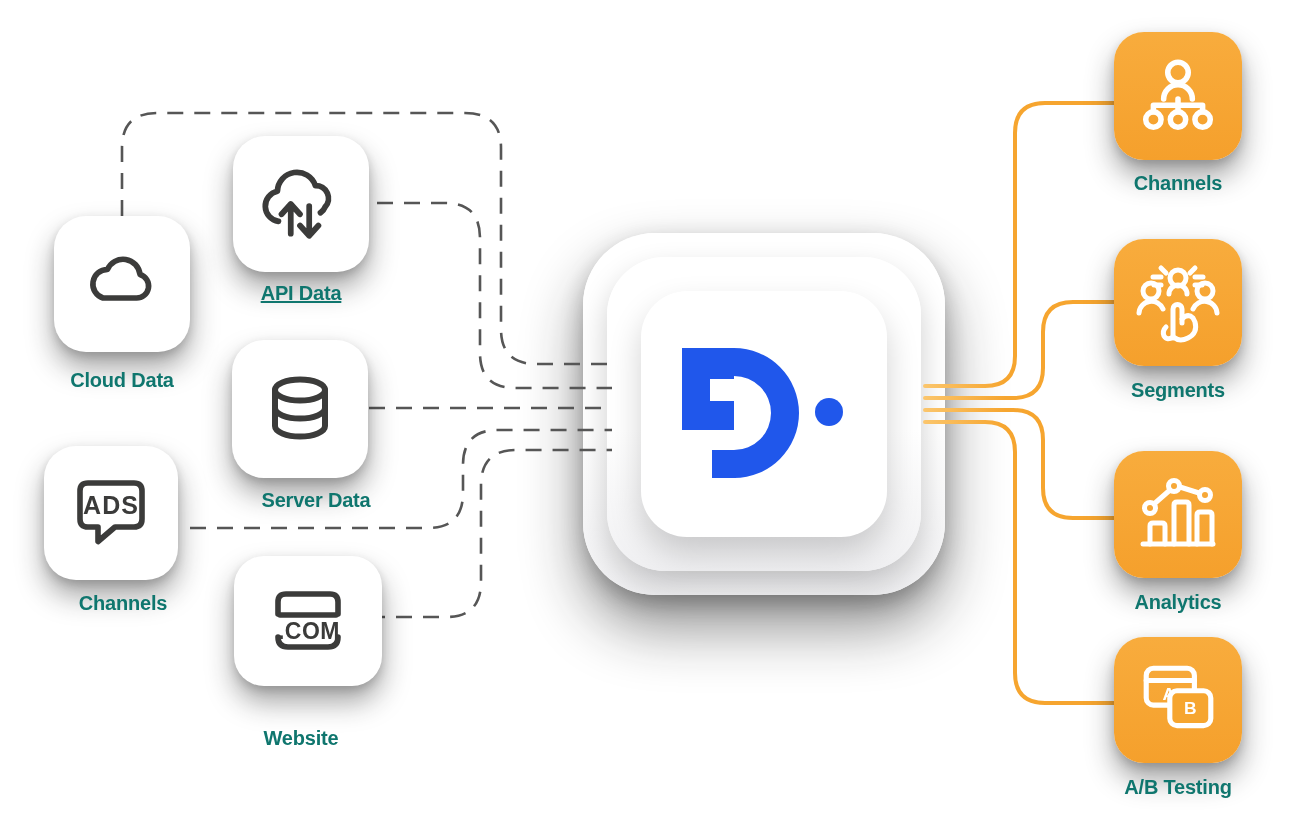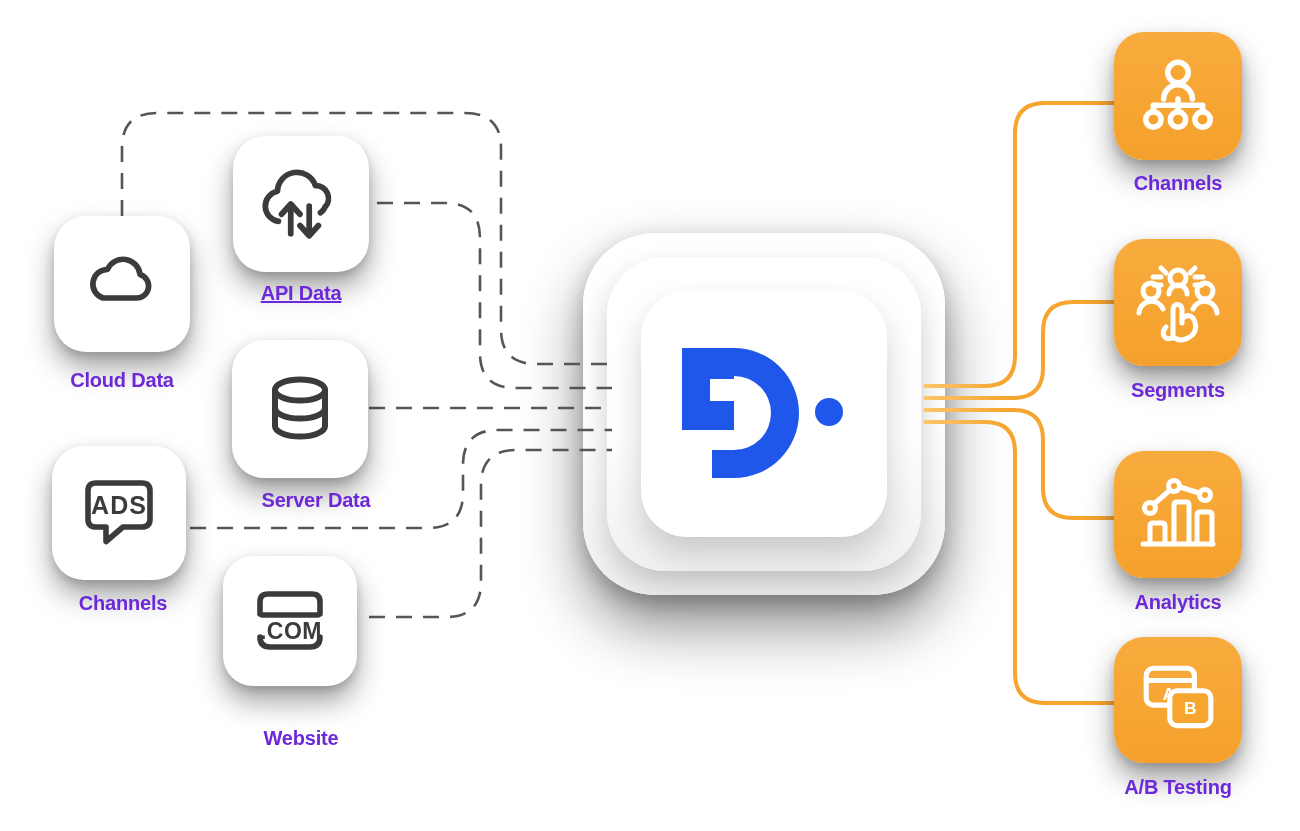--- a/index.html
+++ b/index.html
@@ -15,21 +15,21 @@
     display:flex;align-items:center;justify-content:center;
     z-index:3;
   }
   .tile.orange{
     background:linear-gradient(180deg,#F8AC3D,#F5A02C);
     border-radius:30px;
     box-shadow:0 16px 28px rgba(30,30,30,.42), 0 4px 10px rgba(0,0,0,.16);
   }
   .tile-label{
     position:absolute;text-align:center;z-index:3;
-    font-size:20px;font-weight:700;color:#6d28d9;letter-spacing:-0.2px;
+    font-size:20px;font-weight:700;color:#0f766e;letter-spacing:-0.2px;
     line-height:22px;
   }
   
   .hub1{
     position:absolute;left:583px;top:233px;width:362px;height:362px;border-radius:72px;
     background:linear-gradient(180deg,#ffffff 55%,#f1f1f3);
     box-shadow:0 32px 60px rgba(22,22,22,.48), 0 8px 22px rgba(0,0,0,.22);
     z-index:1;
   }
   .hub2{
@@ -110,29 +110,29 @@
 
 <div class="tile" style="left:232px;top:340px;width:136px;height:138px;">
   <svg width="80" height="80" viewBox="0 0 80 80" fill="none" stroke="#3B3B3A" stroke-width="6" stroke-linecap="round" stroke-linejoin="round">
     <ellipse cx="40" cy="21" rx="25" ry="10.5"></ellipse>
     <path d="M15,21 V57 A25,10.5 0 0 0 65,57 V21"></path>
     <path d="M15,39 A25,10.5 0 0 0 65,39"></path>
   </svg>
 </div>
 <div class="tile-label" style="left:248px;top:489px;width:136px;">Server Data</div>
 
-<div class="tile" style="left:52px;top:446px;width:134px;height:134px;">
+<div class="tile" style="left:44px;top:446px;width:134px;height:134px;">
   <svg width="80" height="80" viewBox="0 0 80 80" fill="none" stroke="#3B3B3A" stroke-width="5.6" stroke-linecap="round" stroke-linejoin="round">
     <path d="M17,10 H63 Q71,10 71,18 V46 Q71,54 63,54 H44 L27,68.5 V54 H17 Q9,54 9,46 V18 Q9,10 17,10 Z"></path>
     <text class="icon-txt" x="40" y="41" text-anchor="middle" font-size="25" letter-spacing="1" fill="#3B3B3A" stroke="none">ADS</text>
   </svg>
 </div>
 <div class="tile-label" style="left:56px;top:592px;width:134px;">Channels</div>
 
-<div class="tile" style="left:223px;top:556px;width:134px;height:130px;border-radius:30px;">
+<div class="tile" style="left:234px;top:556px;width:148px;height:130px;border-radius:30px;">
   <svg width="80" height="80" viewBox="0 0 80 80" fill="none" stroke="#3B3B3A" stroke-width="5.6" stroke-linecap="round" stroke-linejoin="round">
     <path d="M10,33 V21 Q10,13 18,13 H62 Q70,13 70,21 V33"></path>
     <path d="M12,34 H68"></path>
     <text class="icon-txt" x="41" y="58" text-anchor="middle" font-size="23" letter-spacing="0.5" fill="#3B3B3A" stroke="none">.COM</text>
     <path d="M10,56 Q10,66 20,66 H60 Q70,66 70,56"></path>
   </svg>
 </div>
 <div class="tile-label" style="left:234px;top:727px;width:134px;">Website</div>
 
 <div class="tile orange" style="left:1114px;top:32px;width:128px;height:128px;">

